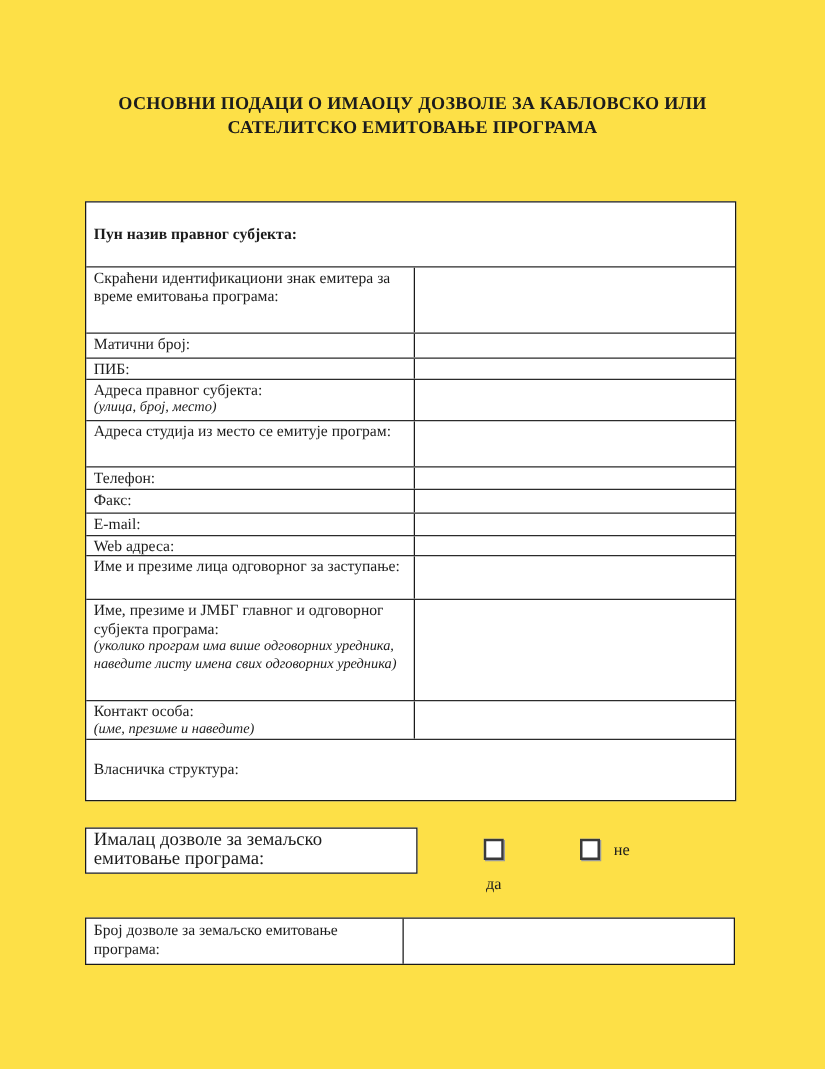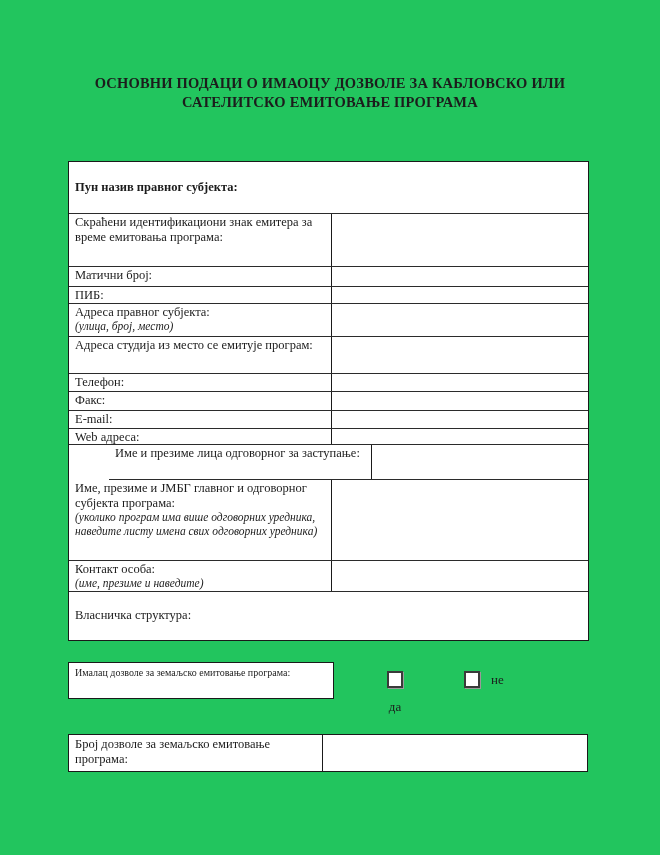--- a/index.html
+++ b/index.html
@@ -1,19 +1,19 @@
 <!DOCTYPE html>
 <html><head>
 <meta charset="utf-8">
 <style>
   html,body{margin:0;padding:0;background:#ffffff;}
   .page{
     position:relative;
     width:660px;height:855px;
-    background:#22c55e;
+    background:#fde047;
     margin:0 auto;
     font-family:"Liberation Serif", serif;
     color:#1c1c1c;
     overflow:hidden;
   }
   .doc-title{
     position:absolute;
     left:0;top:74px;width:660px;
     text-align:center;
     font-weight:bold;
@@ -35,21 +35,21 @@
   .r1{height:52px;font-weight:bold;}
   .r2{height:53px;}
   .r3{height:20px;}
   .r4{height:17px;}
   .r5{height:33px;}
   .r6{height:37px;}
   .r7{height:18px;}
   .r8{height:19px;}
   .r9{height:18px;}
   .r10{height:16px;}
-  .r11{height:35px;margin-left:40px;}
+  .r11{height:35px;}
   .r12{height:81px;}
   .r13{height:31px;}
   .r14{height:47px;}
   .vcenter{align-items:center;}
   .cell-label{
     width:262px;
     box-sizing:border-box;
     padding:1px 6px 0 6px;
     font-size:12.5px;
     line-height:15px;
@@ -66,21 +66,21 @@
     box-sizing:border-box;
   }
   
   .license-box{
     position:absolute;
     left:68px;top:662px;
     width:266px;height:37px;
     border:1.5px solid #1a1a1a;
     box-sizing:border-box;
     padding:2px 6px 0 6px;
-    font-size:10px;
+    font-size:15px;
     line-height:15px;
     background:#ffffff;
   }
   .opt{
     position:absolute;
     display:flex;
     align-items:center;
     gap:11px;
     font-size:13px;
     line-height:16px;

